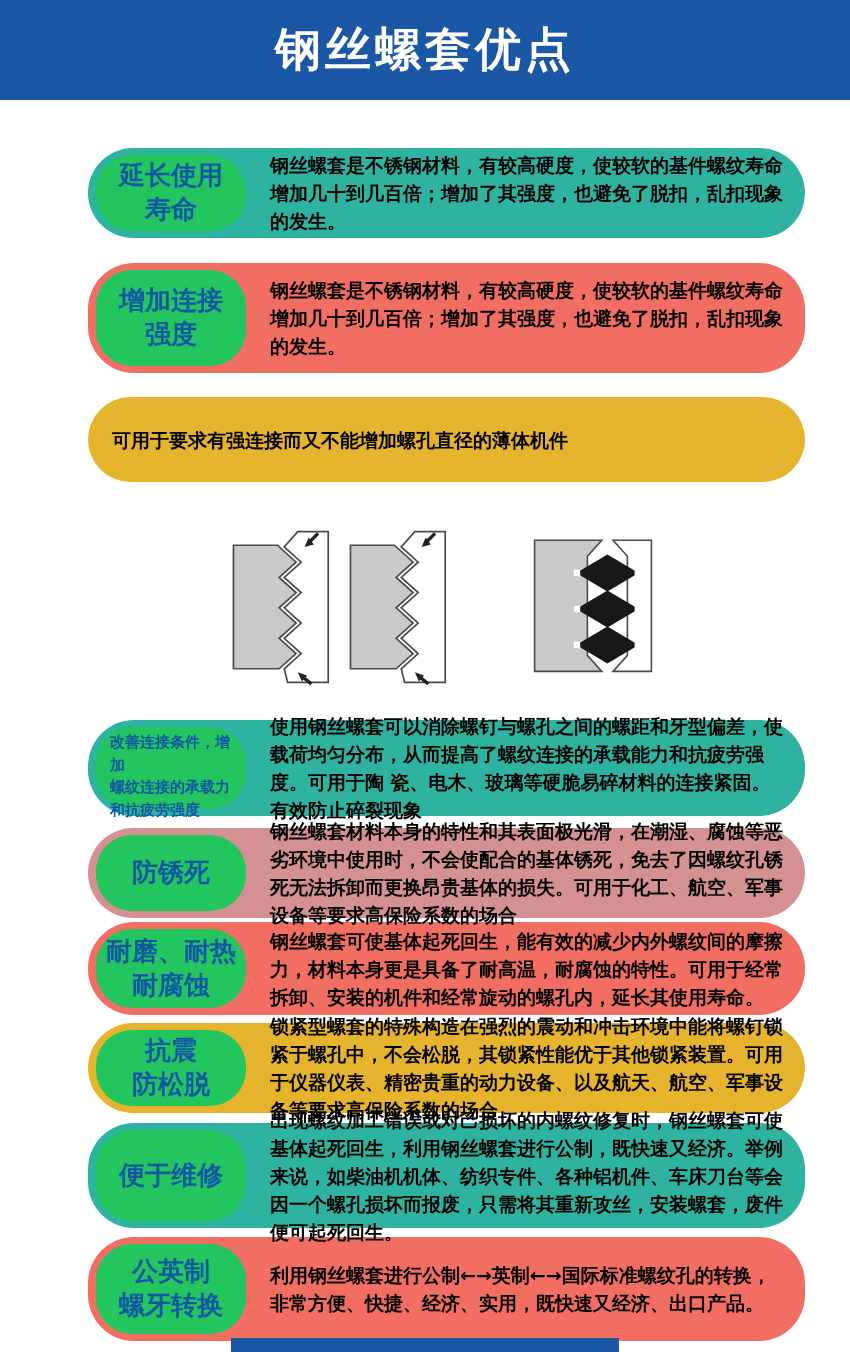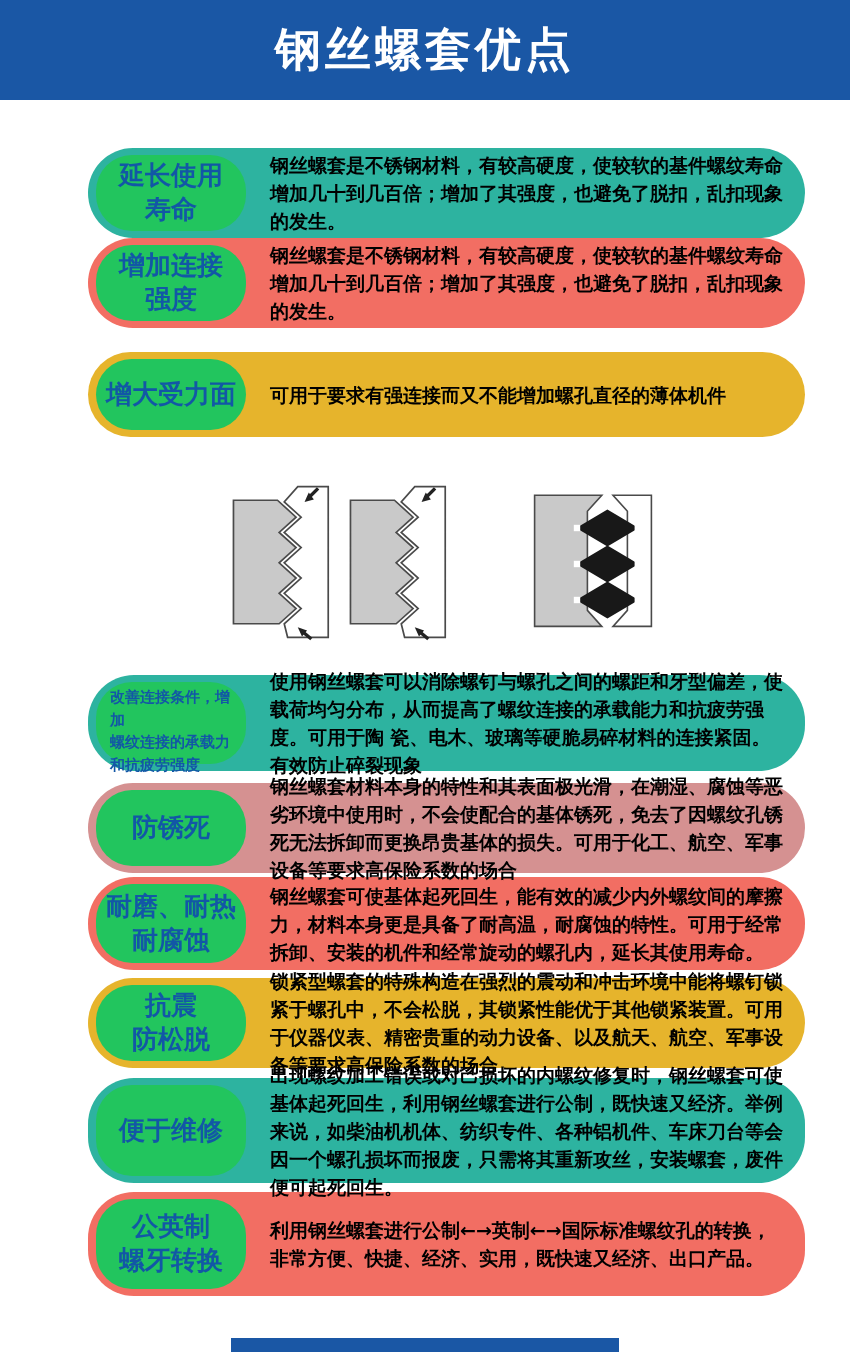--- a/index.html
+++ b/index.html
@@ -37,21 +37,21 @@
   }
   .small-label .pill { justify-content: flex-start; text-align: left; padding: 0 8px 0 14px; }
   .small-label .pill-text { font-size: 15px; line-height: 1.5; margin-top: 16px; }
   .body-text {
     flex: 1; align-self: center; margin: 0;
     color: #000000; font-size: 19px; font-weight: bold; line-height: 28px;
     padding: 0 18px 0 24px;
     white-space: pre-line;
   }
   .r1 { height: 90px;  margin-top: 48px; }
-  .r2 { height: 90px;  }
+  .r2 { height: 110px;  margin-top: 25px; }
   .r3 { height: 85px;  margin-top: 24px; }
   .r4 { height: 96px;  }
   .r5 { height: 90px;  margin-top: 12px; }
   .r6 { height: 93px;  margin-top: 4px;  }
   .r7 { height: 90px;  margin-top: 8px;  }
   .r8 { height: 105px; margin-top: 10px; }
   .r9 { height: 104px;  margin-top: 9px;  }
   .diagram { position: relative; height: 238px; }
   .diagram svg { position: absolute; top: 36px; }
   .d1 { left: 225px; }
@@ -79,23 +79,20 @@
 
 <section class="row red r2">
   <div class="pill">
     <span class="pill-text">增加连接
 强度</span>
   </div>
   <p class="body-text">钢丝螺套是不锈钢材料，有较高硬度，使较软的基件螺纹寿命增加几十到几百倍；增加了其强度，也避免了脱扣，乱扣现象的发生。</p>
 </section>
 
 <section class="row yellow r3">
-  <div class="pill">
-    <span class="pill-text">增大受力面</span>
-  </div>
   <p class="body-text">可用于要求有强连接而又不能增加螺孔直径的薄体机件</p>
 </section>
 
 <div class="diagram">
   <svg class="d1" width="110" height="178" viewBox="0 0 130 190">
     <polygon points="122,6 122,184 74,184 70,168 90,150 70,132 90,114 70,96 90,78 70,60 90,42 70,24 86,6" fill="#ffffff" stroke="#4a4a4a" stroke-width="2"></polygon>
     <polygon points="10,22 62,22 84,42 64,60 84,78 64,96 84,114 64,132 84,150 64,168 10,168" fill="#c9c9c9" stroke="#4a4a4a" stroke-width="2"></polygon>
     <path d="M110,8 L98,20" stroke="#222222" stroke-width="4" fill="none"></path>
     <polygon points="94,24 105,21 99,13" fill="#222222"></polygon>
     <path d="M102,186 L90,176" stroke="#222222" stroke-width="4" fill="none"></path>

